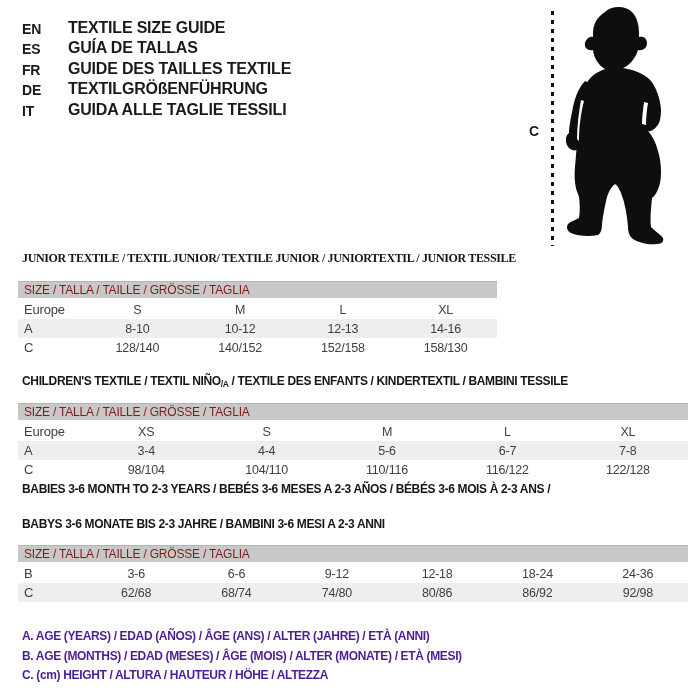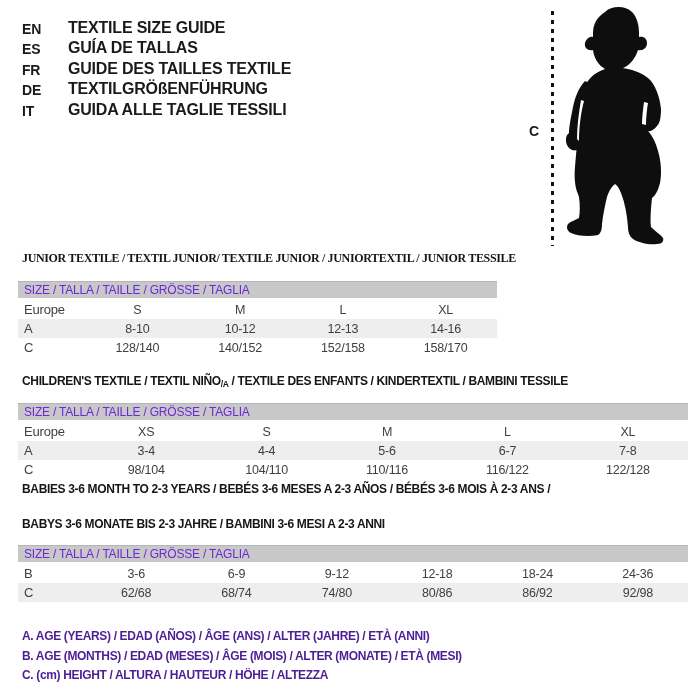--- a/index.html
+++ b/index.html
@@ -27,21 +27,21 @@
   .sec-title{
     position:absolute;left:22px;font-weight:bold;font-size:12px;
     letter-spacing:-0.35px;white-space:nowrap;color:#161616;
   }
   .sec-title .sub{font-size:8.5px;vertical-align:-2px;}
 
   .tbl{position:absolute;left:18px;}
   .tbl-bar{
     height:17px;margin-bottom:2px;background:#c8c8c8;border-top:1px solid #b5b5b5;
     box-sizing:border-box;display:flex;align-items:center;padding-left:6px;
-    font-size:12px;letter-spacing:-0.2px;color:#6d28d9;white-space:nowrap;
+    font-size:12px;letter-spacing:-0.2px;color:#7f1d1d;white-space:nowrap;
   }
   .tbl-row{display:flex;height:19px;align-items:center;font-size:12.5px;letter-spacing:-0.2px;color:#404040;}
   .tbl-row.shaded{background:#eeeeee;}
   .cell-label{width:68px;padding-left:6px;box-sizing:border-box;font-size:13px;}
   .cell{flex:1;text-align:center;}
 
   
   .footnotes{position:absolute;left:22px;top:629px;}
   .footnote{height:19.5px;font-weight:bold;font-size:12px;letter-spacing:-0.35px;white-space:nowrap;color:#4c1d95;}
 </style>
@@ -95,21 +95,21 @@
     <div class="cell">8-10</div>
     <div class="cell">10-12</div>
     <div class="cell">12-13</div>
     <div class="cell">14-16</div>
   </div>
   <div class="tbl-row">
     <div class="cell-label">C</div>
     <div class="cell">128/140</div>
     <div class="cell">140/152</div>
     <div class="cell">152/158</div>
-    <div class="cell">158/170</div>
+    <div class="cell">158/130</div>
   </div>
 </div>
 
 <div class="sec-title" style="top:374px;"><span>CHILDREN'S TEXTILE / TEXTIL NIÑO</span><span class="sub">/A</span><span> / TEXTILE DES ENFANTS / KINDERTEXTIL / BAMBINI TESSILE</span></div>
 <div class="tbl" style="top:403px;width:670px;">
   <div class="tbl-bar">SIZE / TALLA / TAILLE / GRÖSSE / TAGLIA</div>
   <div class="tbl-row">
     <div class="cell-label">Europe</div>
     <div class="cell">XS</div>
     <div class="cell">S</div>
@@ -135,21 +135,21 @@
   </div>
 </div>
 
 <div class="sec-title" style="top:482px;">BABIES 3-6 MONTH TO 2-3 YEARS / BEBÉS 3-6 MESES A 2-3 AÑOS / BÉBÉS 3-6 MOIS À 2-3 ANS /</div>
 <div class="sec-title" style="top:517px;">BABYS 3-6 MONATE BIS 2-3 JAHRE / BAMBINI 3-6 MESI A 2-3 ANNI</div>
 <div class="tbl" style="top:545px;width:670px;">
   <div class="tbl-bar">SIZE / TALLA / TAILLE / GRÖSSE / TAGLIA</div>
   <div class="tbl-row">
     <div class="cell-label">B</div>
     <div class="cell">3-6</div>
-    <div class="cell">6-9</div>
+    <div class="cell">6-6</div>
     <div class="cell">9-12</div>
     <div class="cell">12-18</div>
     <div class="cell">18-24</div>
     <div class="cell">24-36</div>
   </div>
   <div class="tbl-row shaded">
     <div class="cell-label">C</div>
     <div class="cell">62/68</div>
     <div class="cell">68/74</div>
     <div class="cell">74/80</div>

